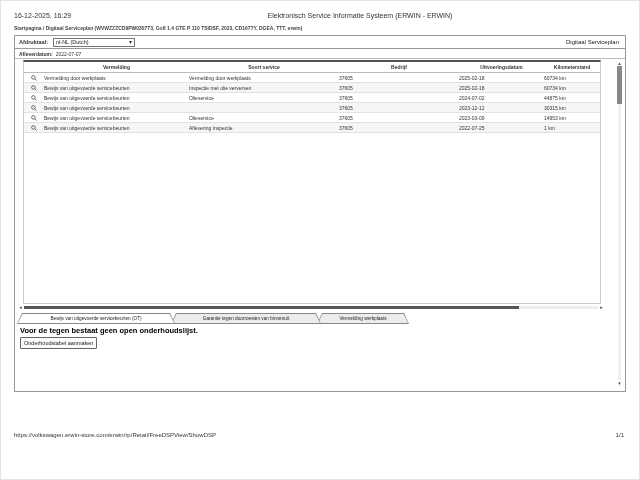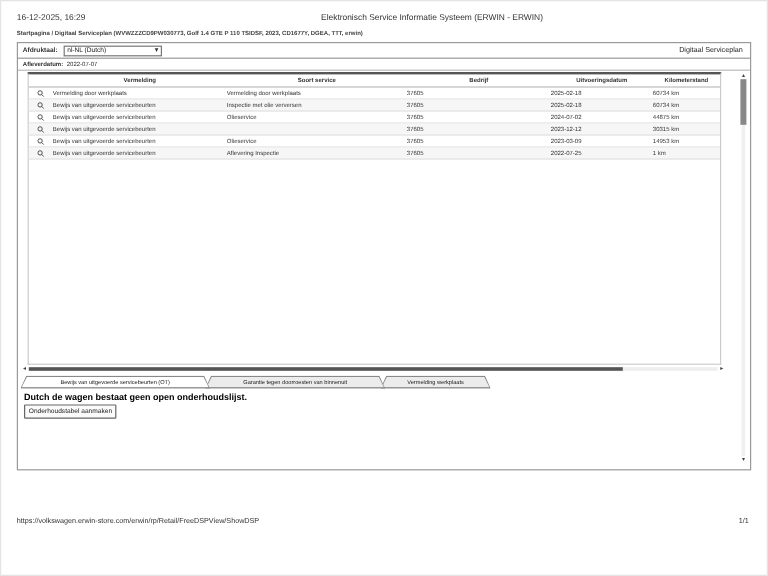--- a/index.html
+++ b/index.html
@@ -221,21 +221,21 @@
           </div>
       </div>
       <div class="tab tab-3">
         <div class="tab-shape"></div>
         <div class="tab-inner">
             <span>Vermelding werkplaats</span>
           </div>
       </div>
     </div>
 
-    <div class="no-maint-msg">Dutch de wagen bestaat geen open onderhoudslijst.</div>
+    <div class="no-maint-msg">Voor de tegen bestaat geen open onderhoudslijst.</div>
     <button class="create-btn">Onderhoudstabel aanmaken</button>
 
   </div>
 
   <div class="footer-url">https://volkswagen.erwin-store.com/erwin/rp/Retail/FreeDSPView/ShowDSP</div>
   <div class="page-num">1/1</div>
 
 </div>
 
 </body></html>

